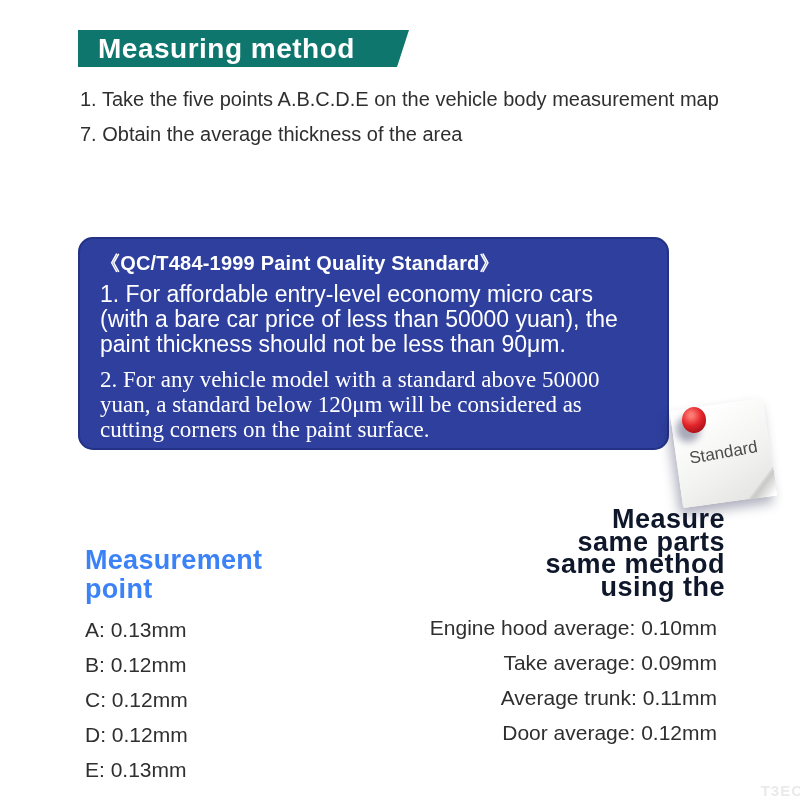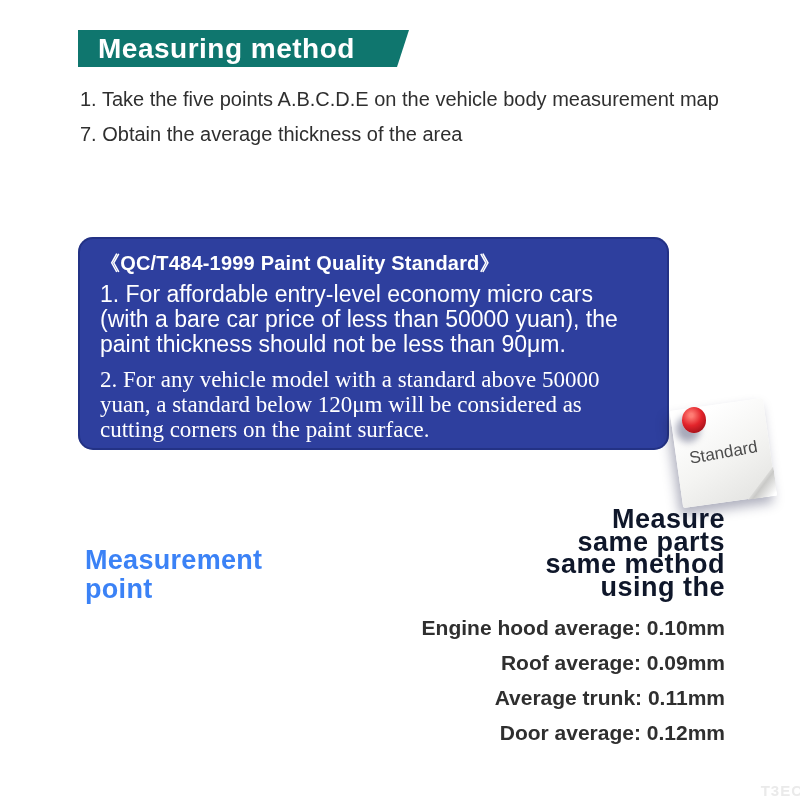--- a/index.html
+++ b/index.html
@@ -38,21 +38,21 @@
        border-radius:50% 50% 48% 48%;box-shadow:-6px 9px 7px rgba(10,15,60,.35);}
 
   
   .results{position:absolute;left:85px;top:546px;}
   .results-heading{color:#3b82f6;font-size:27px;font-weight:bold;line-height:29px;letter-spacing:.3px;}
   .results-list{list-style:none;margin:8px 0 0;padding:0;font-size:21px;line-height:35px;color:#2f2f2f;}
 
   
   .other-parts{position:absolute;right:75px;top:508px;text-align:right;}
   .other-heading{color:#0f172a;font-size:27px;font-weight:bold;line-height:22.5px;letter-spacing:.5px;}
-  .other-list{list-style:none;margin:12px 0 0;padding:0;font-size:21px;line-height:35px;color:#2f2f2f;font-weight:bold;}
+  .other-list{list-style:none;margin:12px 8px 0;padding:0;font-size:21px;line-height:35px;color:#2f2f2f;}
 
   .watermark{position:absolute;right:-3px;bottom:1px;font-size:15px;font-weight:bold;
              color:#eaeaea;letter-spacing:1px;}
 </style>
 </head>
 <body>
 
 <div class="page">
 
   <div class="banner">
@@ -74,32 +74,39 @@
     <span class="note-label">Standard</span>
     <span class="note-fold"></span>
   </div>
   <div class="pin"></div>
 
   <div class="results">
     <div class="results-heading">
       <div>Measurement</div>
       <div>point</div>
     </div>
+    <ul class="results-list">
+      <li>A: 0.13mm</li>
+      <li>B: 0.12mm</li>
+      <li>C: 0.12mm</li>
+      <li>D: 0.12mm</li>
+      <li>E: 0.13mm</li>
+    </ul>
   </div>
 
   <div class="other-parts">
     <div class="other-heading">
       <div>Measure</div>
       <div>same parts</div>
       <div>same method</div>
       <div>using the</div>
     </div>
     <ul class="other-list">
       <li>Engine hood average: 0.10mm</li>
-      <li>Roof average: 0.09mm</li>
+      <li>Take average: 0.09mm</li>
       <li>Average trunk: 0.11mm</li>
       <li>Door average: 0.12mm</li>
     </ul>
   </div>
 
   <div class="watermark">T3EC</div>
 
 </div>
 
 </body></html>

